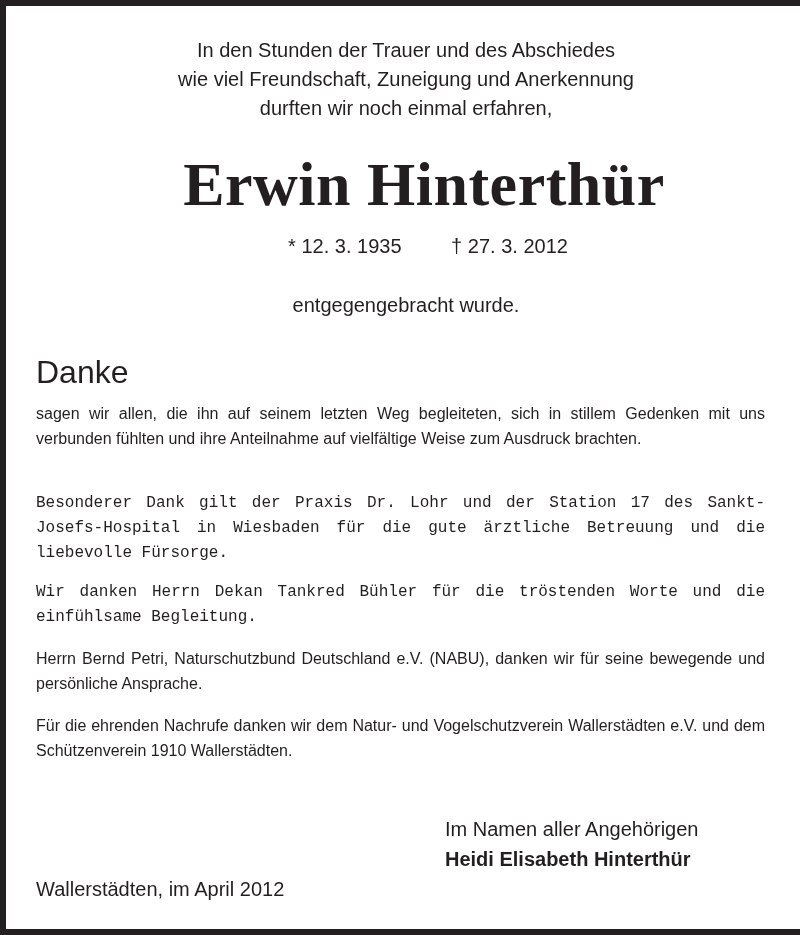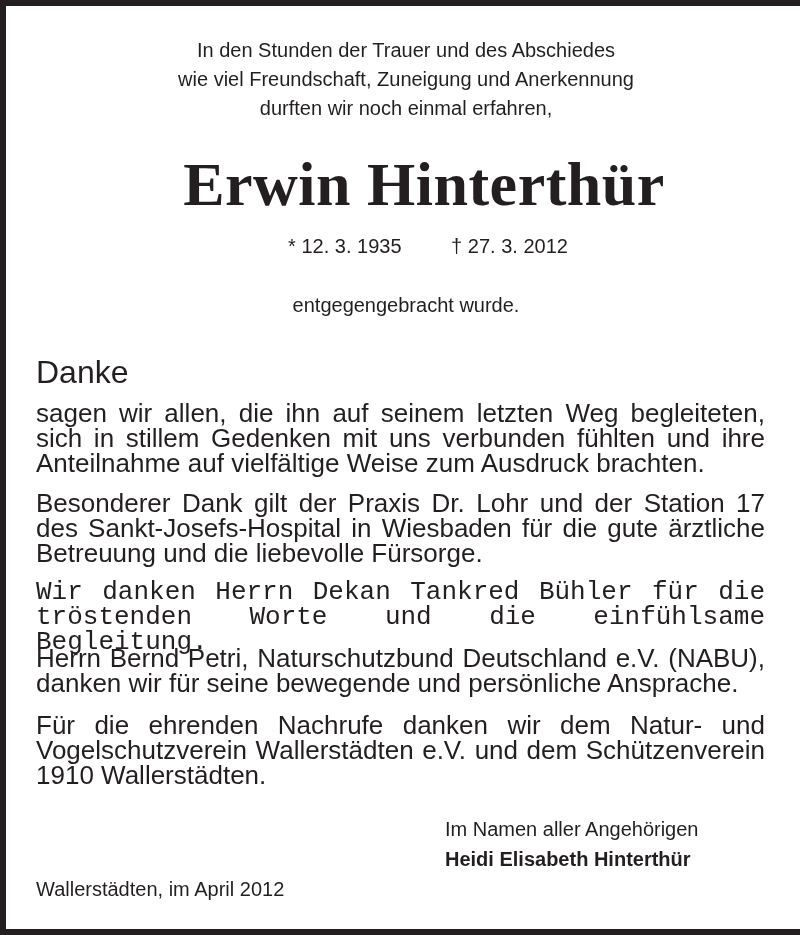--- a/index.html
+++ b/index.html
@@ -12,23 +12,23 @@
   .intro { position: absolute; left: 0; right: 0; top: 30px; text-align: center; font-size: 20px; line-height: 29px; }
   .name {
     position: absolute; left: 0; right: 0; top: 143px; text-align: center;
     font-family: "Liberation Serif", serif; font-weight: bold; font-size: 62px; line-height: 70px; letter-spacing: 0.5px; padding-left: 36px;
   }
   .dates { position: absolute; left: 0; right: 0; top: 229px; text-align: center; font-size: 20px; padding-left: 44px; }
   .dates span { display: inline-block; }
   .dates .born { margin-right: 44px; }
   .closing { position: absolute; left: 0; right: 0; top: 288px; text-align: center; font-size: 20px; }
   .danke-title { position: absolute; left: 30px; top: 348px; font-size: 32px; line-height: 36px; }
-  .body { position: absolute; left: 30px; width: 729px; font-size: 26px; line-height: 25px; text-align: justify; text-align-last: left; }
+  .body { position: absolute; left: 30px; width: 729px; font-size: 16px; line-height: 25px; text-align: justify; text-align-last: left; }
   .p1 { top: 395px; }
-  .p2 { top: 485px; }
+  .p2 { top: 485px; font-family: Liberation Mono, monospace; }
   .p3 { top: 574px; font-family: Liberation Mono, monospace; }
   .p4 { top: 640px; }
   .p5 { top: 707px; }
   .sign { position: absolute; left: 439px; top: 808px; font-size: 20px; line-height: 30px; }
   .sign .signer { font-weight: bold; }
   .place { position: absolute; left: 30px; top: 872px; font-size: 20px; }
 </style>
 </head>
 <body>
 

